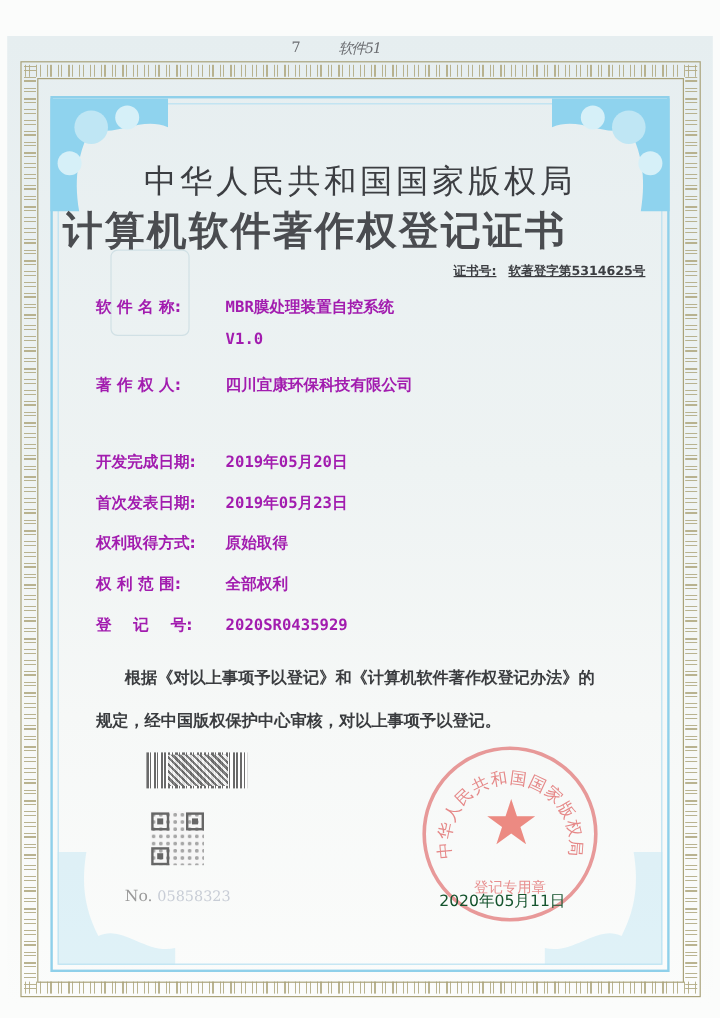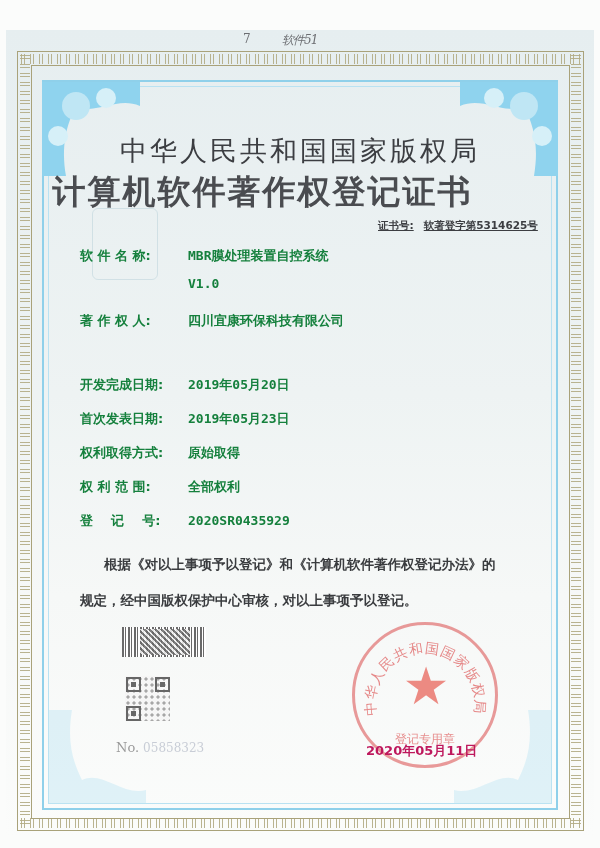--- a/index.html
+++ b/index.html
@@ -30,39 +30,39 @@
   .stamp{position:absolute;left:352px;top:622px;width:146px;height:146px;border-radius:50%;
     border:3px solid rgba(226,120,120,.75);box-sizing:border-box;}
   .stamp-ring{position:absolute;left:0;top:0;width:100%;height:100%;}
   .star{position:absolute;left:46px;top:36px;width:50px;height:50px;color:rgba(232,110,100,.8);
     font-size:52px;line-height:50px;text-align:center;}
   .stamp-line{position:absolute;left:0;width:100%;text-align:center;color:rgba(226,115,115,.8);font-size:12px;}
   .t1{position:absolute;left:0;top:133px;width:600px;text-align:center;font-size:27px;letter-spacing:3px;color:#3c3e42;font-family:"DejaVu Sans",sans-serif;}
   .t2{position:absolute;left:0;top:170px;width:525px;text-align:center;font-size:33px;letter-spacing:2px;color:#4a4c50;font-weight:bold;font-family:"DejaVu Serif",serif;}
   .certno{position:absolute;left:378px;top:219px;font-size:10.5px;font-weight:bold;color:#3c3e42;}
   .certno span{margin-left:10px;text-decoration:underline;}
-  .row{position:absolute;left:80px;font-size:13px;font-weight:bold;color:#15803d;}
+  .row{position:absolute;left:80px;font-size:13px;font-weight:bold;color:#a21caf;}
   .row .lbl{display:inline-block;width:108px;}
   .row .val{font-family:"DejaVu Sans Mono","Liberation Mono",monospace;font-weight:bold;}
   .para{position:absolute;left:80px;font-size:13.5px;font-weight:bold;color:#3a3c3f;}
   .barcode{position:absolute;left:122px;top:627px;width:84px;height:30px;
     background:repeating-linear-gradient(90deg,#6a6a6a 0 2px,#fff 2px 3px,#6a6a6a 3px 4px,#fff 4px 6px);}
   .barcode .mid{position:absolute;left:18px;top:2px;width:50px;height:26px;
     background:
      repeating-linear-gradient(45deg,#6a6a6a 0 2px,#f4f4f4 2px 4px),
      #6a6a6a;opacity:.85;}
   .qr{position:absolute;left:125px;top:676px;width:45px;height:45px;background:#f6f6f6;}
   .qr i{position:absolute;width:11px;height:11px;border:2px solid #666;box-sizing:content-box;}
   .qr i::after{content:"";position:absolute;left:3px;top:3px;width:5px;height:5px;background:#666;}
   .qr .dots{position:absolute;left:0;top:0;width:45px;height:45px;
     background:
       radial-gradient(#666 35%,transparent 40%) 0 0/6px 6px;opacity:.55;}
-  .no{position:absolute;left:116px;top:740px;font-family:"DejaVu Serif",serif;font-size:13px;color:#9a9a9a;}
+  .no{position:absolute;left:104px;top:740px;font-family:"DejaVu Serif",serif;font-size:13px;color:#9a9a9a;}
   .no span{color:#c8cdd6;margin-left:4px;font-size:12px;}
-  .date-sign{position:absolute;left:366px;top:742px;font-size:13px;font-weight:bold;color:#be185d;}
+  .date-sign{position:absolute;left:366px;top:742px;font-size:13px;font-weight:normal;color:#14532d;}
   .emblem{position:absolute;left:92px;top:208px;width:64px;height:70px;border:1px solid rgba(170,200,210,.4);border-radius:6px;}
 </style>
 </head>
 <body>
 
 <div class="paper"></div>
 
 <span class="handwriting hw1">7</span>
 <span class="handwriting hw2">软件51</span>
 

